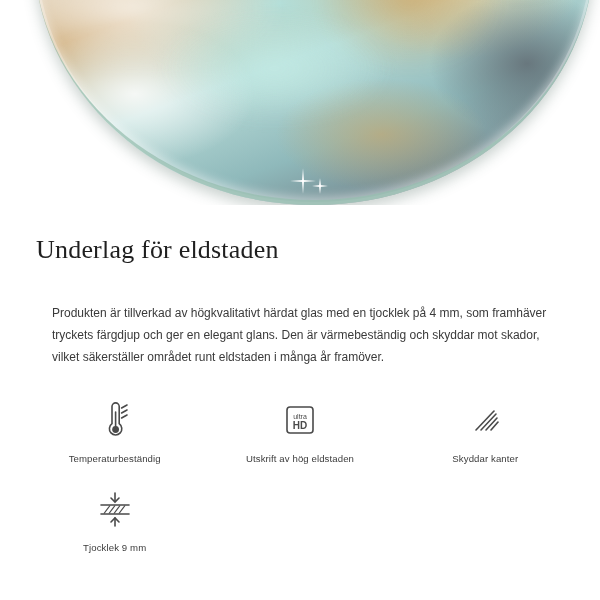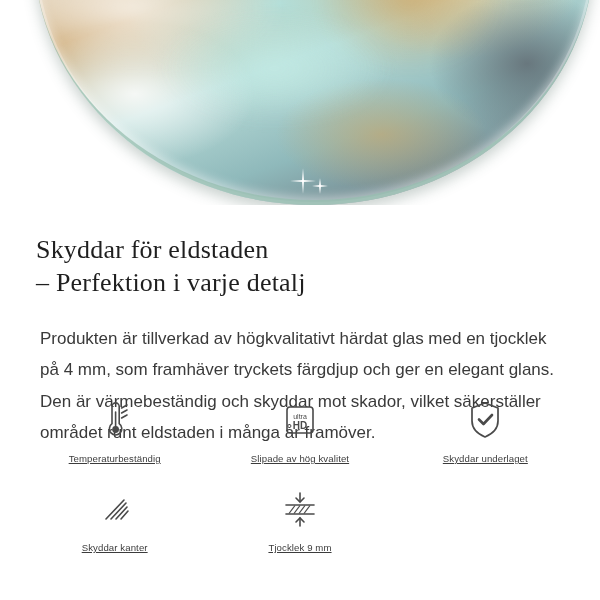--- a/index.html
+++ b/index.html
@@ -108,23 +108,23 @@
     padding: 28px 36px 0 36px;
     font-family: "Liberation Serif", serif;
     font-size: 26px;
     line-height: 1.27;
     font-weight: 400;
     color: #1f1f1f;
     letter-spacing: 0.2px;
   }
   .headline .line { display: block; }
   .body-copy {
-    margin: 4px;
+    margin: 16px;
     padding: 20px 36px 0 36px;
-    font-size: 17px;
+    font-size: 12px;
     line-height: 1.85;
     color: #3a3a3a;
   }
 
   
   .features {
     position: absolute;
     left: 0;
     top: 393px;
     width: 600px;
@@ -146,21 +146,20 @@
     display: flex;
     align-items: center;
     justify-content: center;
   }
   .feature .caption {
     margin-top: 6px;
     font-size: 9.6px;
     color: #3c3c3c;
     text-align: center;
     letter-spacing: 0.1px;
-    text-decoration: underline;
   }
   svg { display: block; }
 </style>
 </head>
 <body>
 
 <div class="page">
 
   <div class="hero">
     <div class="disc">
@@ -171,22 +170,21 @@
       <span class="vein v2"></span>
       <span class="disc-edge"></span>
     </div>
     <div class="disc-rim"></div>
     <span class="sparkle sp1"></span>
     <span class="sparkle sp2"></span>
   </div>
 
   <div class="content">
     <h1 class="headline">
-      <span class="line">Skyddar för eldstaden</span>
-      <span class="line">– Perfektion i varje detalj</span>
+      <span class="line">Underlag för eldstaden</span>
     </h1>
     <p class="body-copy">Produkten är tillverkad av högkvalitativt härdat glas med en tjocklek på 4 mm, som framhäver tryckets färgdjup och ger en elegant glans. Den är värmebeständig och skyddar mot skador, vilket säkerställer området runt eldstaden i många år framöver.</p>
   </div>
 
   <div class="features">
 
     <div class="feature">
       <div class="icon-box">
         <svg width="38" height="44" viewBox="0 0 38 44">
           <g fill="none" stroke="#4a4a4a" stroke-width="1.6" stroke-linecap="round">
@@ -203,32 +201,23 @@
     </div>
 
     <div class="feature">
       <div class="icon-box">
         <svg width="42" height="42" viewBox="0 0 42 42">
           <rect x="8" y="8" width="26" height="26" rx="3" fill="none" stroke="#4a4a4a" stroke-width="1.6"></rect>
           <text x="21" y="19.5" text-anchor="middle" font-family="Liberation Sans, sans-serif" font-size="7" fill="#4a4a4a">ultra</text>
           <text x="21" y="29.5" text-anchor="middle" font-family="Liberation Sans, sans-serif" font-size="10" font-weight="bold" fill="#4a4a4a">HD</text>
         </svg>
       </div>
-      <div class="caption">Slipade av hög kvalitet</div>
-    </div>
-
-    <div class="feature">
-      <div class="icon-box">
-        <svg width="40" height="44" viewBox="0 0 40 44">
-          <path d="M20 5 L33 10 V23 C33 31 27 36 20 39 C13 36 7 31 7 23 V10 Z" fill="none" stroke="#4a4a4a" stroke-width="1.7" stroke-linejoin="round"></path>
-          <path d="M14 21.5 l4.5 4.5 L27 17" fill="none" stroke="#4a4a4a" stroke-width="2.6" stroke-linecap="round" stroke-linejoin="round"></path>
-        </svg>
-      </div>
-      <div class="caption">Skyddar underlaget</div>
-    </div>
+      <div class="caption">Utskrift av hög eldstaden</div>
+    </div>
+
 
 
     <div class="feature">
       <div class="icon-box">
         <svg width="42" height="40" viewBox="0 0 42 40">
           <g stroke="#4a4a4a" stroke-width="1.6" stroke-linecap="round">
             <line x1="12" y1="30" x2="30" y2="11"></line>
             <line x1="17" y1="30" x2="32" y2="14"></line>
             <line x1="22" y1="30" x2="33" y2="18"></line>
             <line x1="27" y1="30" x2="34" y2="22"></line>

